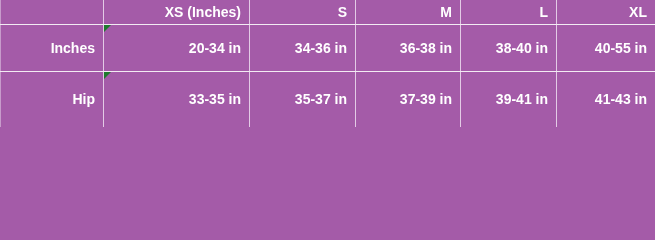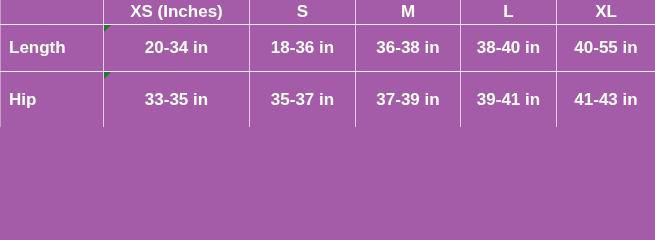--- a/index.html
+++ b/index.html
@@ -28,29 +28,30 @@
   #size-chart col.c-m     { width: 105px; }
   #size-chart col.c-l     { width: 96px; }
   #size-chart col.c-xl    { width: 99px; }
 
   #size-chart th,
   #size-chart td {
     height: 24px;
     padding: 0 8px;
     margin: 0;
     color: #ffffff;
-    font-size: 17px;
+    font-size: 14px;
     font-weight: bold;
     line-height: 24px;
     white-space: nowrap;
     overflow: hidden;
     background: #a45ba8;
     border-right: 1px solid #e3cbe6;
     border-bottom: 1px solid #f3ecf4;
     position: relative;
+    text-align: right;
   }
 
   #size-chart tr > *:first-child {
     border-left: 1px solid #c79bcb;
   }
 
   #size-chart tbody tr:last-child th,
   #size-chart tbody tr:last-child td {
     border-bottom: none;
     height: 29px;
@@ -106,26 +107,26 @@
       <th class="size-head">XS (Inches)</th>
       <th class="size-head">S</th>
       <th class="size-head">M</th>
       <th class="size-head">L</th>
       <th class="size-head">XL</th>
     </tr>
   </thead>
   <tbody>
 
     <tr>
-      <th class="row-label">Length</th>
+      <th class="row-label">Inches</th>
       <td class="measure">
         <span class="comment-marker"></span>
         <span>20-34 in</span>
       </td>
-      <td class="measure">18-36 in</td>
+      <td class="measure">34-36 in</td>
       <td class="measure">36-38 in</td>
       <td class="measure">38-40 in</td>
       <td class="measure">40-55 in</td>
     </tr>
 
 
     <tr>
       <th class="row-label">Hip</th>
       <td class="measure">
         <span class="comment-marker"></span>

